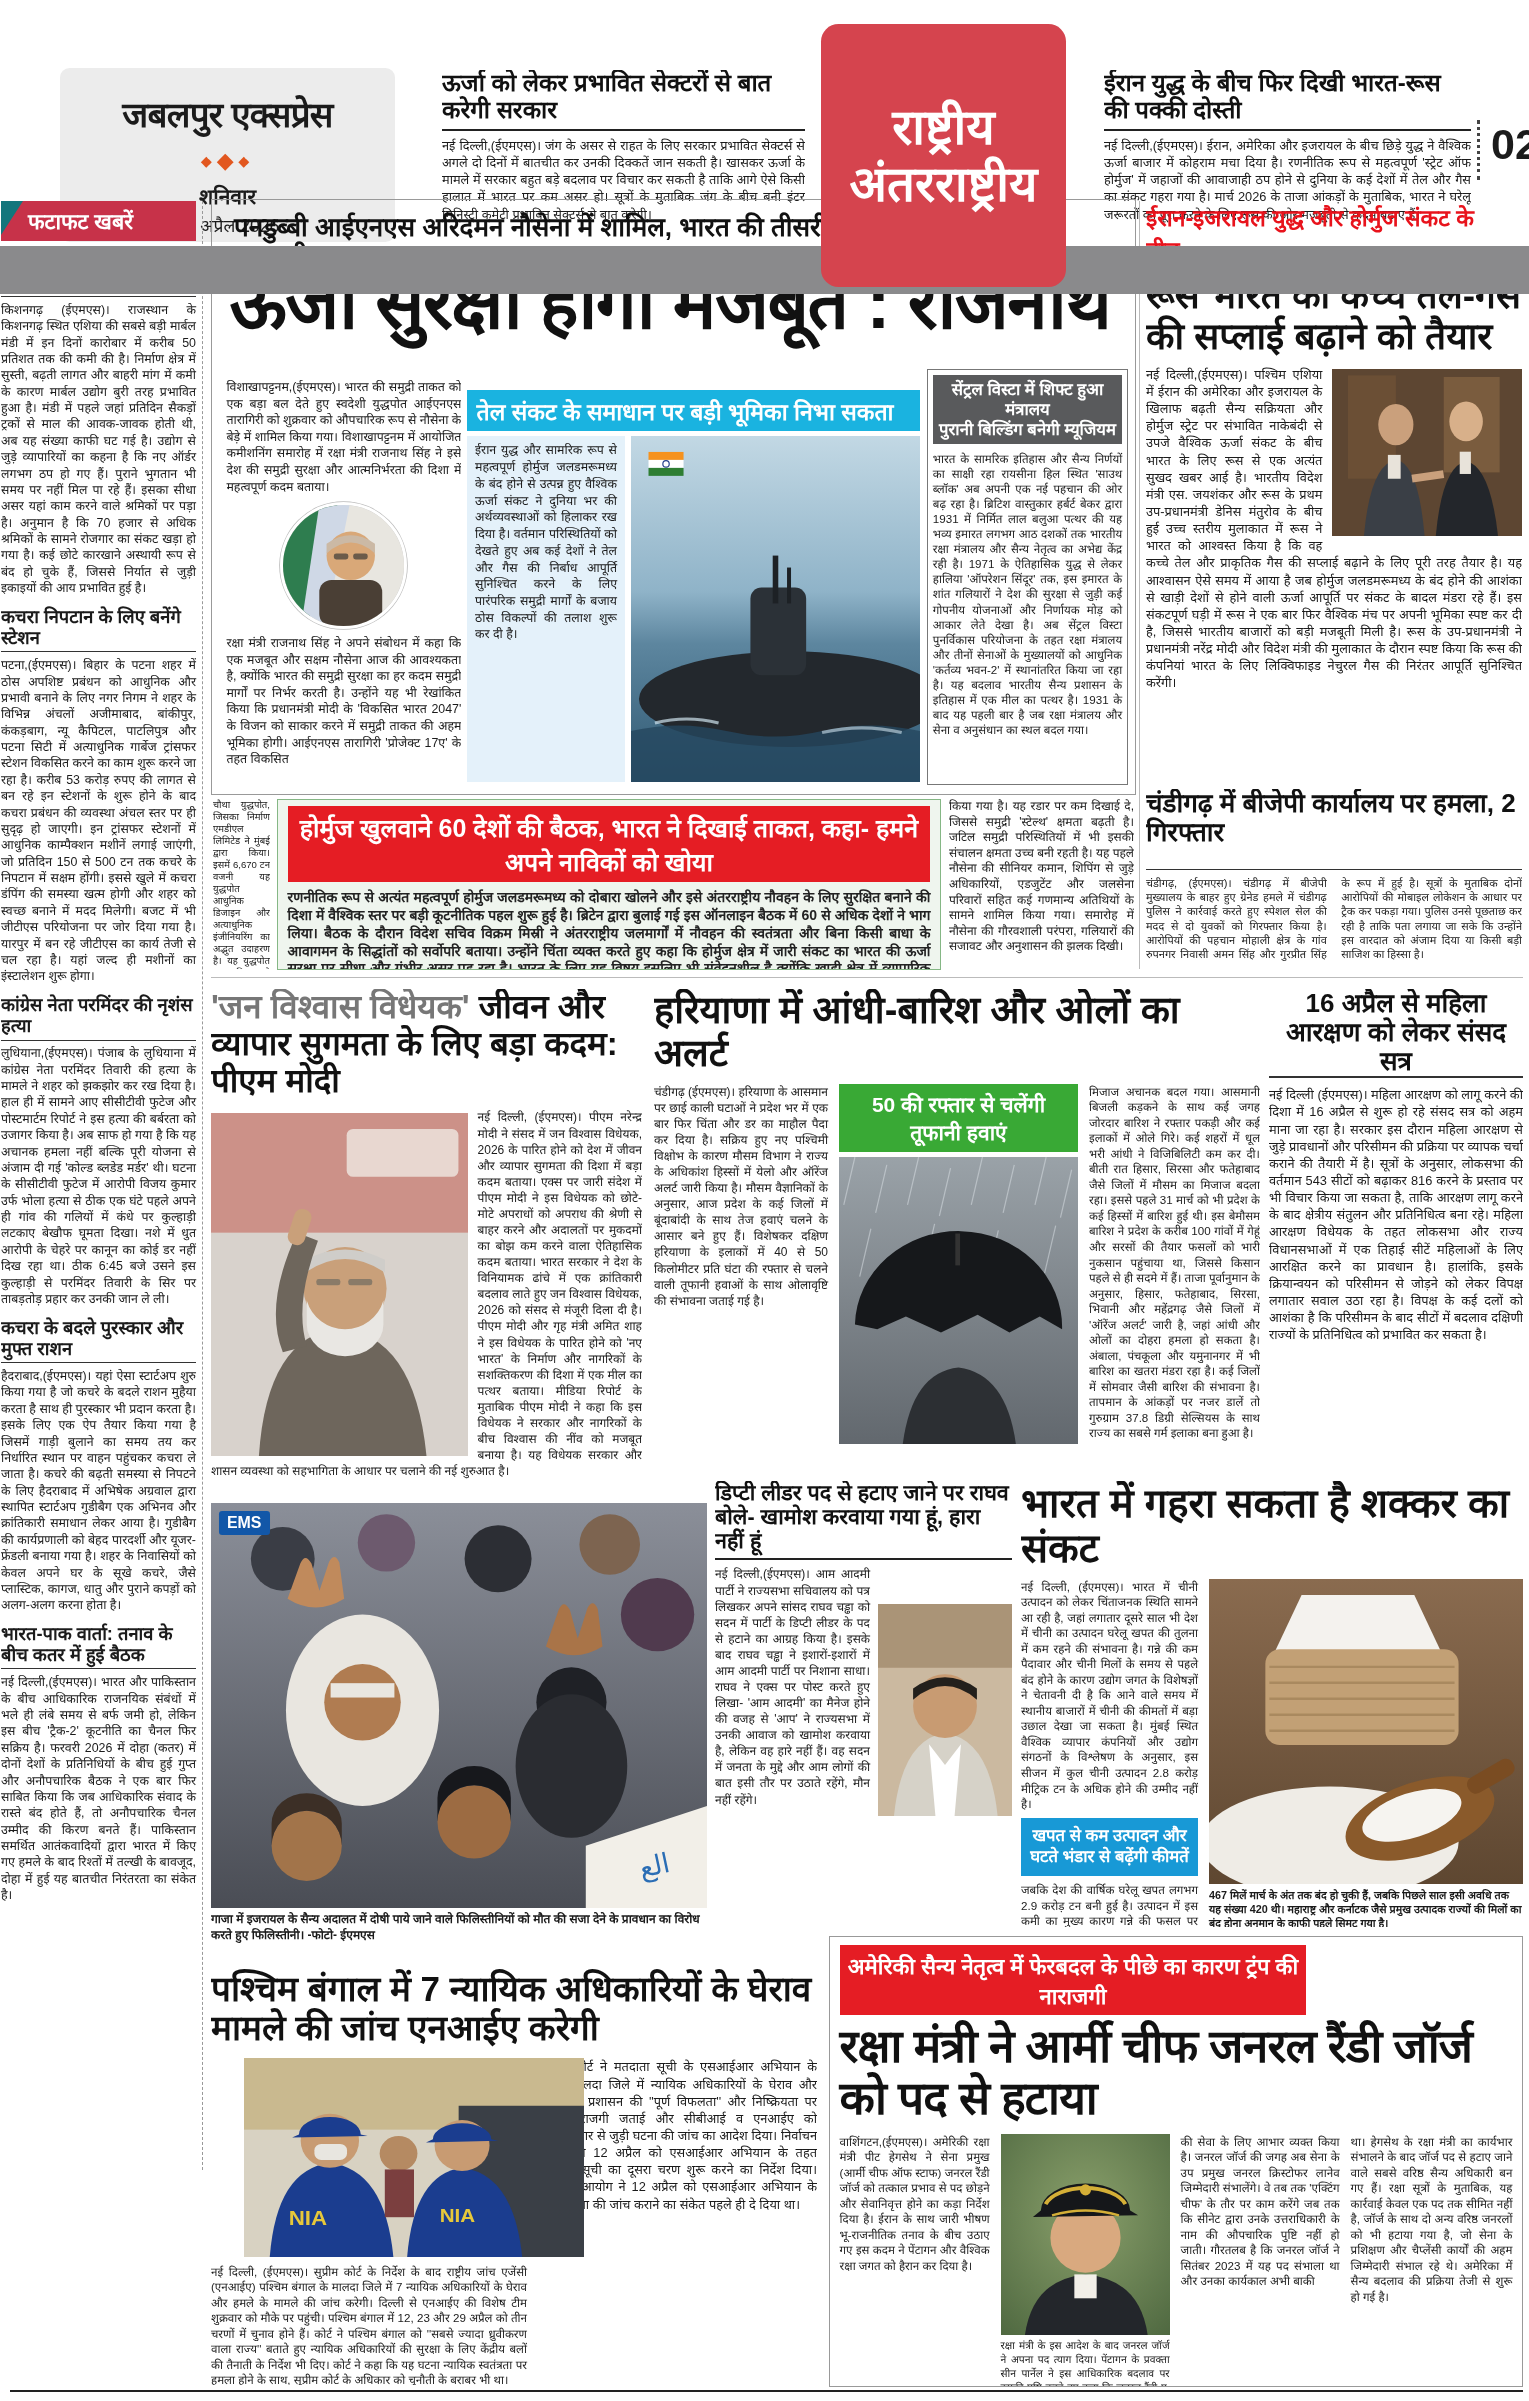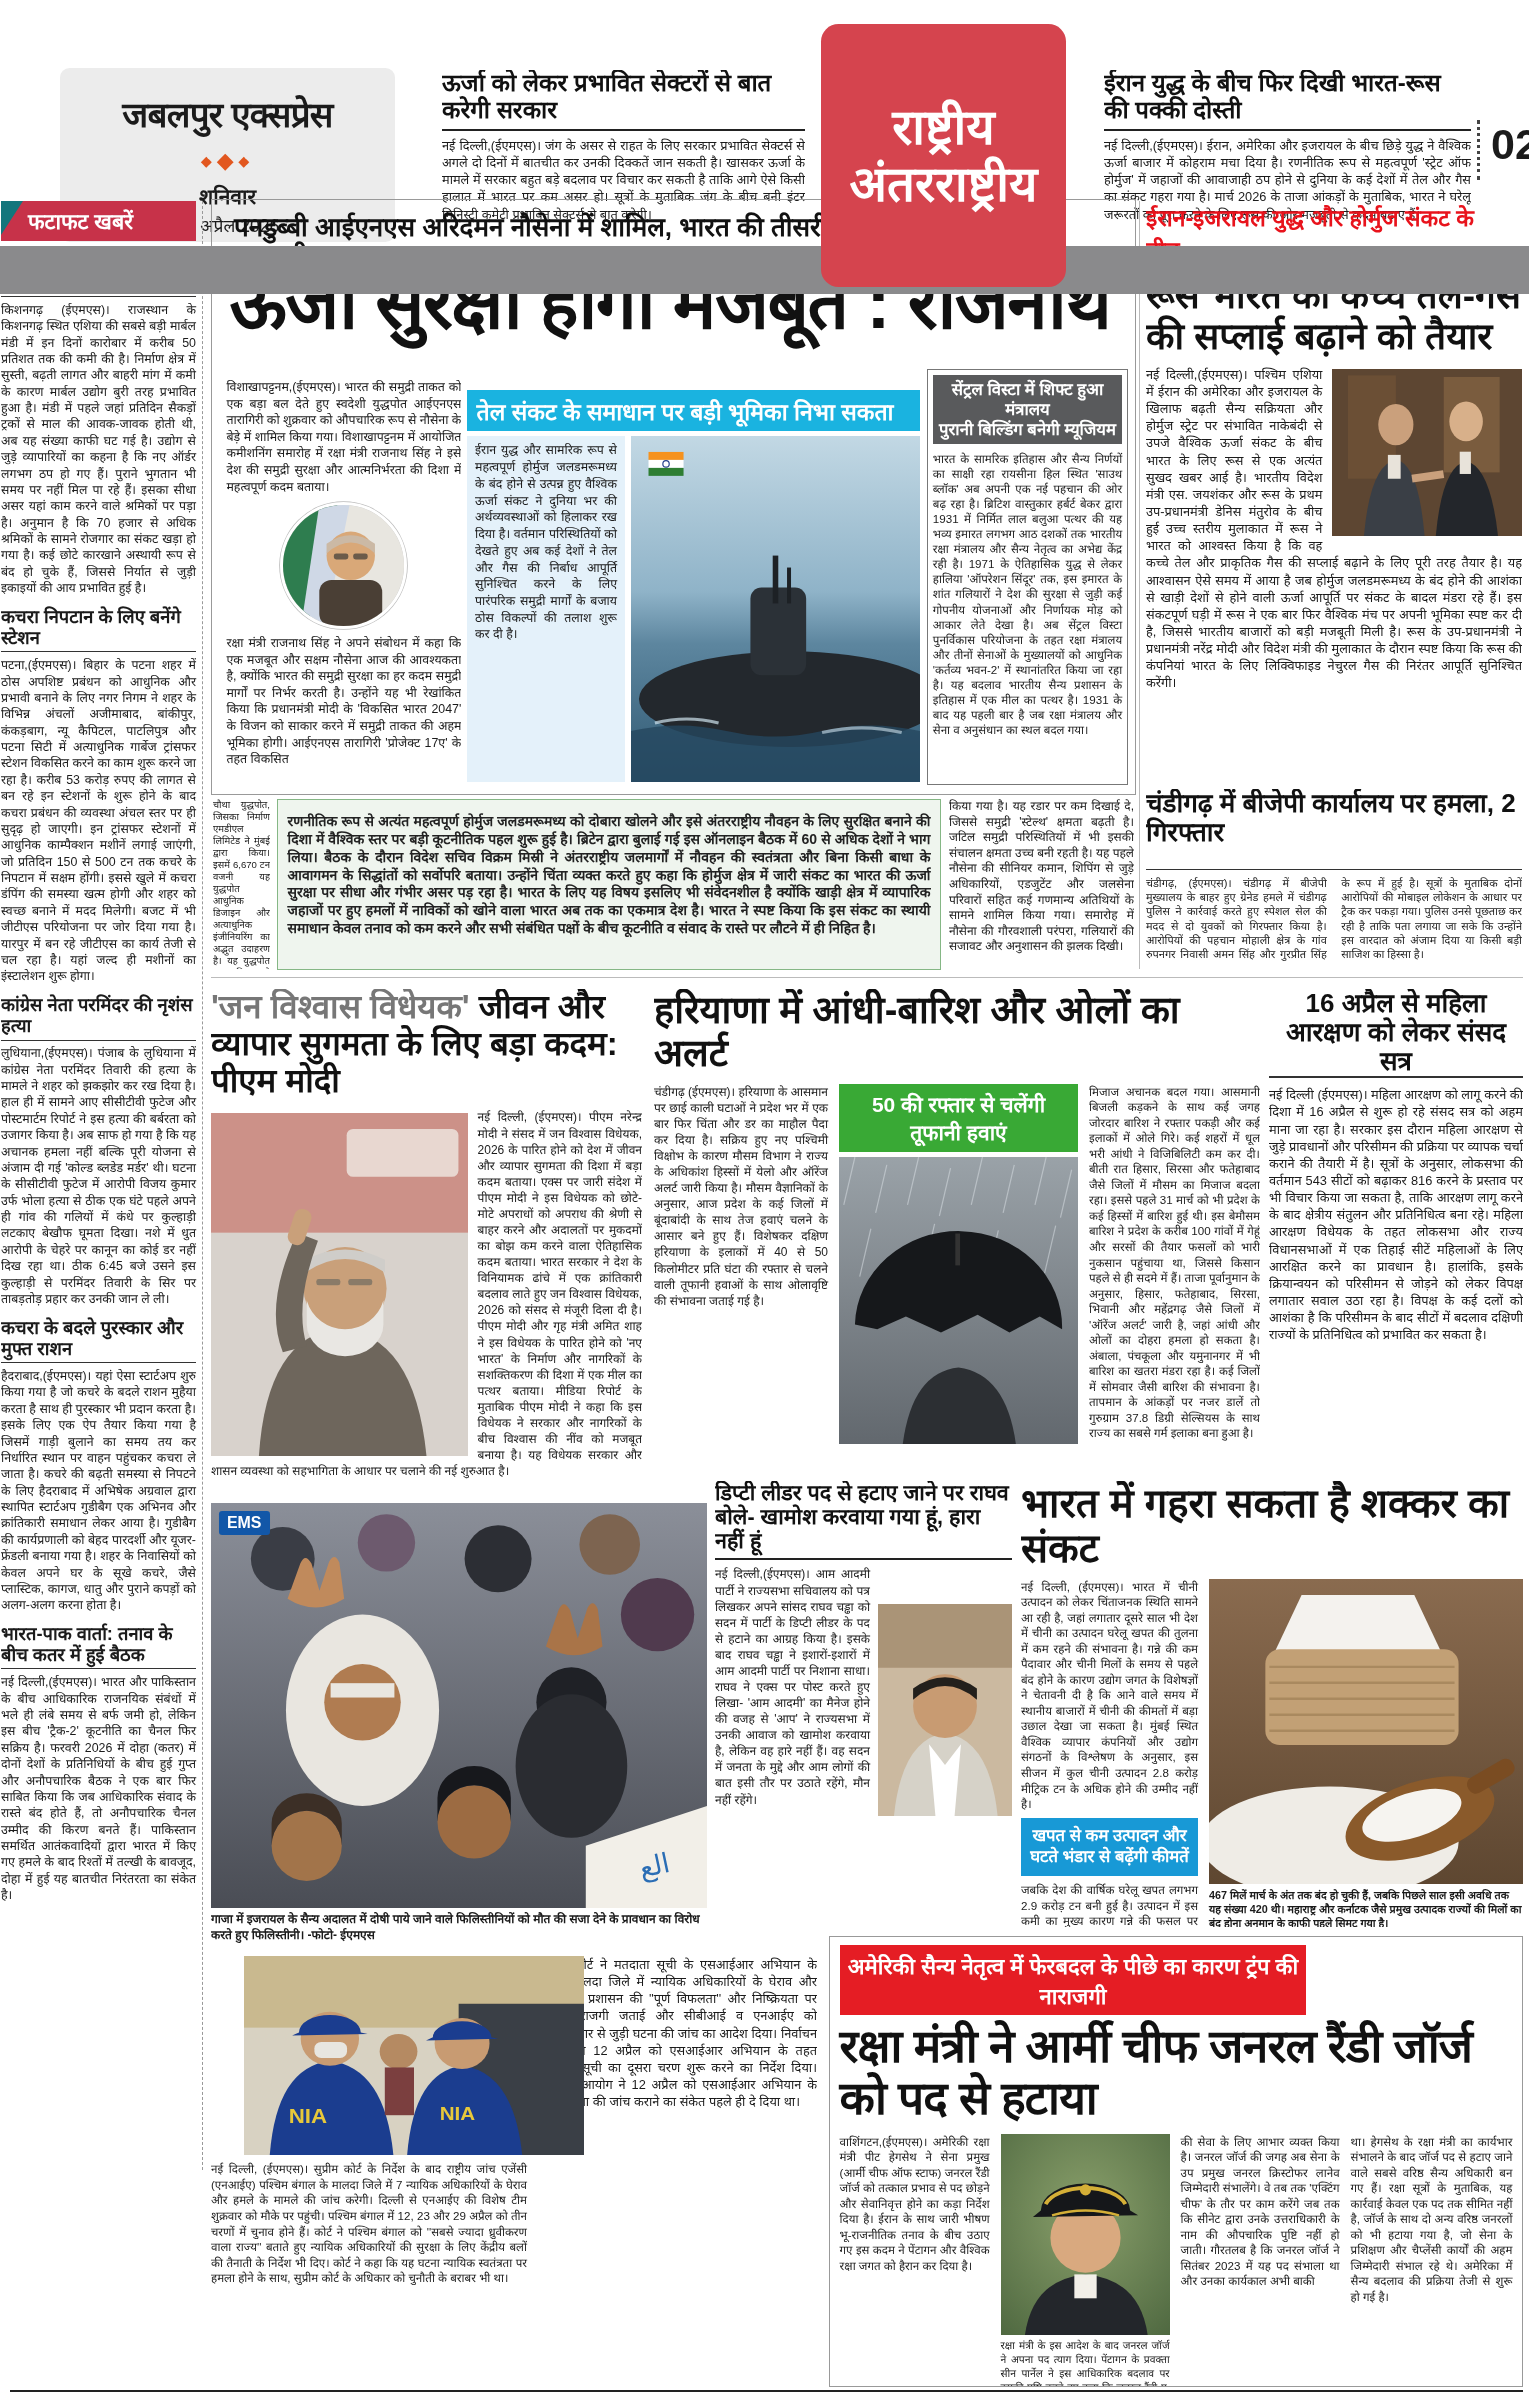--- a/index.html
+++ b/index.html
@@ -156,20 +156,21 @@
         <div>सेंट्रल विस्टा में शिफ्ट हुआ मंत्रालय</div>
         <div>पुरानी बिल्डिंग बनेगी म्यूजियम</div>
       </div>
       <div class="just" style="font-size:11.6px;line-height:1.3;margin-top:6.4px;">भारत के सामरिक इतिहास और सैन्य निर्णयों का साक्षी रहा रायसीना हिल स्थित 'साउथ ब्लॉक' अब अपनी एक नई पहचान की ओर बढ़ रहा है। ब्रिटिश वास्तुकार हर्बर्ट बेकर द्वारा 1931 में निर्मित लाल बलुआ पत्थर की यह भव्य इमारत लगभग आठ दशकों तक भारतीय रक्षा मंत्रालय और सैन्य नेतृत्व का अभेद्य केंद्र रही है। 1971 के ऐतिहासिक युद्ध से लेकर हालिया 'ऑपरेशन सिंदूर' तक, इस इमारत के शांत गलियारों ने देश की सुरक्षा से जुड़ी कई गोपनीय योजनाओं और निर्णायक मोड़ को आकार लेते देखा है। अब सेंट्रल विस्टा पुनर्विकास परियोजना के तहत रक्षा मंत्रालय और तीनों सेनाओं के मुख्यालयों को आधुनिक 'कर्तव्य भवन-2' में स्थानांतरित किया जा रहा है। यह बदलाव भारतीय सैन्य प्रशासन के इतिहास में एक मील का पत्थर है। 1931 के बाद यह पहली बार है जब रक्षा मंत्रालय और सेना व अनुसंधान का स्थल बदल गया।</div>
     </div>
   </div>
 
   <div class="abs ov just" style="left:213px;top:799px;width:57px;height:170px;font-size:9.6px;line-height:1.25;">चौथा युद्धपोत, जिसका निर्माण एमडीएल लिमिटेड ने मुंबई द्वारा किया। इसमें 6,670 टन वजनी यह युद्धपोत आधुनिक डिजाइन और अत्याधुनिक इंजीनियरिंग का अद्भुत उदाहरण है। यह युद्धपोत 75 प्रतिशत से अधिक स्वदेशी सामग्री से निर्मित है।</div>
 
   <div class="abs ov" style="left:277px;top:799px;width:664px;height:171px;border:1.6px solid #85b785;background:#eff5ee;box-sizing:border-box;padding:6.4px 9.6px;">
+    <div class="red-banner" style="font-size:25px;padding:4px 6.4px;">होर्मुज खुलवाने 60 देशों की बैठक, भारत ने दिखाई ताकत, कहा- हमने अपने नाविकों को खोया</div>
     <div class="just" style="font-size:14px;font-weight:600;line-height:1.28;margin-top:6.4px;color:#222;">रणनीतिक रूप से अत्यंत महत्वपूर्ण होर्मुज जलडमरूमध्य को दोबारा खोलने और इसे अंतरराष्ट्रीय नौवहन के लिए सुरक्षित बनाने की दिशा में वैश्विक स्तर पर बड़ी कूटनीतिक पहल शुरू हुई है। ब्रिटेन द्वारा बुलाई गई इस ऑनलाइन बैठक में 60 से अधिक देशों ने भाग लिया। बैठक के दौरान विदेश सचिव विक्रम मिस्री ने अंतरराष्ट्रीय जलमार्गों में नौवहन की स्वतंत्रता और बिना किसी बाधा के आवागमन के सिद्धांतों को सर्वोपरि बताया। उन्होंने चिंता व्यक्त करते हुए कहा कि होर्मुज क्षेत्र में जारी संकट का भारत की ऊर्जा सुरक्षा पर सीधा और गंभीर असर पड़ रहा है। भारत के लिए यह विषय इसलिए भी संवेदनशील है क्योंकि खाड़ी क्षेत्र में व्यापारिक जहाजों पर हुए हमलों में नाविकों को खोने वाला भारत अब तक का एकमात्र देश है। भारत ने स्पष्ट किया कि इस संकट का स्थायी समाधान केवल तनाव को कम करने और सभी संबंधित पक्षों के बीच कूटनीति व संवाद के रास्ते पर लौटने में ही निहित है।</div>
   </div>
 
   <div class="abs ov just" style="left:949px;top:799px;width:185px;height:170px;font-size:12px;line-height:1.3;">किया गया है। यह रडार पर कम दिखाई दे, जिससे समुद्री 'स्टेल्थ' क्षमता बढ़ती है। जटिल समुद्री परिस्थितियों में भी इसकी संचालन क्षमता उच्च बनी रहती है। यह पहले नौसेना की सीनियर कमान, शिपिंग से जुड़े अधिकारियों, एडजुटेंट और जलसेना परिवारों सहित कई गणमान्य अतिथियों के सामने शामिल किया गया। समारोह में नौसेना की गौरवशाली परंपरा, गलियारों की सजावट और अनुशासन की झलक दिखी।</div>
 
   <div class="abs vline" style="left:1139px;top:201px;height:768px;"></div>
   <div class="abs ov" style="left:1146px;top:201px;width:376px;height:586px;">
     <div class="kicker" style="font-size:23px;padding-bottom:3.2px;">ईरान-इजरायल युद्ध और होर्मुज संकट के बीच....</div>
     <div class="hl" style="font-size:37px;margin-top:4.8px;">रूस भारत को कच्चे तेल-गैस की सप्लाई बढ़ाने को तैयार</div>
     <div style="margin-top:8px;">
@@ -350,20 +351,21 @@
             <ellipse cx="252" cy="296" rx="64" ry="28" fill="#f6f4f0" transform="rotate(-18 252 296)"></ellipse>
             <rect x="318" y="236" width="64" height="22" rx="10" fill="#7a4c22" transform="rotate(-30 350 247)"></rect>
           </svg>
         </div>
         <div class="caption" style="margin-top:4.8px;font-size:10.8px;">467 मिलें मार्च के अंत तक बंद हो चुकी हैं, जबकि पिछले साल इसी अवधि तक यह संख्या 420 थी। महाराष्ट्र और कर्नाटक जैसे प्रमुख उत्पादक राज्यों की मिलों का बंद होना अनुमान के काफी पहले सिमट गया है।</div>
       </div>
     </div>
   </div>
 
   <div class="abs ov" style="left:211px;top:1945px;width:606px;height:440px;">
+    <div class="hl" style="font-size:35px;margin-top:24px;">पश्चिम बंगाल में 7 न्यायिक अधिकारियों के घेराव मामले की जांच एनआईए करेगी</div>
     <div style="display:flex;gap:12.8px;margin-top:11px;">
       <div style="width:316px;">
         <div class="photo" style="width:340px;height:199px;margin-left:33px;">
           <svg viewBox="0 0 396 250" preserveAspectRatio="none">
             <rect width="396" height="250" fill="#d8d2c2"></rect>
             <rect x="0" y="0" width="396" height="90" fill="#c9b98f"></rect>
             <rect x="250" y="60" width="146" height="190" fill="#3a3f46"></rect>
             <path d="M30,250 q8,-110 70,-118 q64,8 74,118 z" fill="#1b3d8f"></path>
             <circle cx="100" cy="104" r="34" fill="#c89b72"></circle>
             <path d="M64,96 a36,22 0 0 1 72,0 l8,2 l-88,2 z" fill="#1b3d8f"></path>

